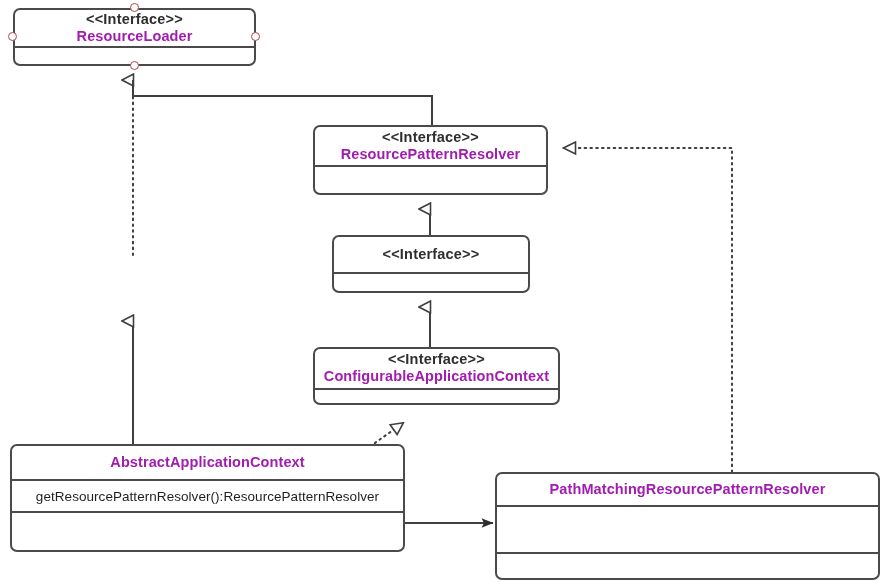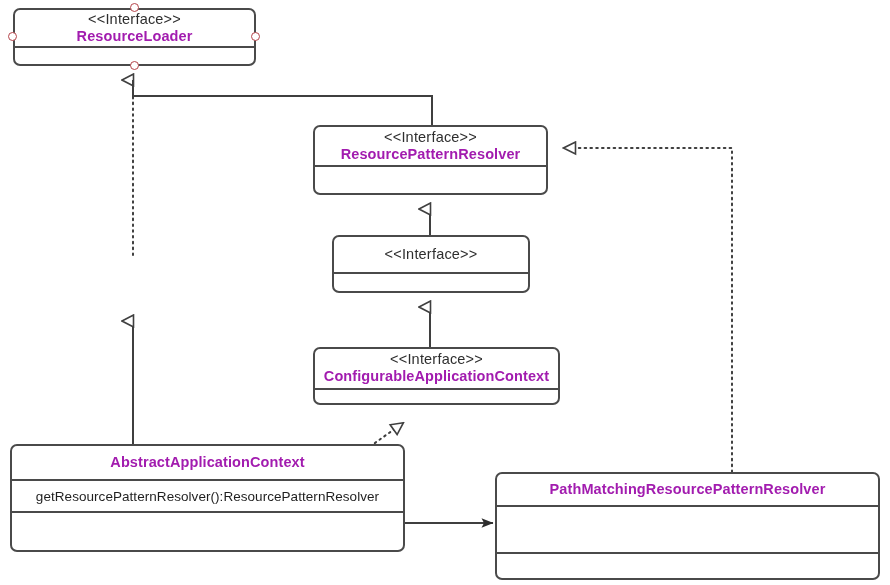--- a/index.html
+++ b/index.html
@@ -49,21 +49,21 @@
   }
   .cls-title {
     padding: 3px 6px 4px 6px;
     line-height: 1.16;
   }
   .stereotype {
     font-size: 14.5px;
     color: #2e2e2e;
     letter-spacing: 0.2px;
     white-space: nowrap;
-    font-weight: 400;
+    font-weight: 700;
   }
   .cls-name {
     font-size: 14.5px;
     color: #a21caf;
     white-space: nowrap;
     font-weight: 600;
     letter-spacing: 0.1px;
   }
   .cls-name.plain {
     font-weight: 600;

